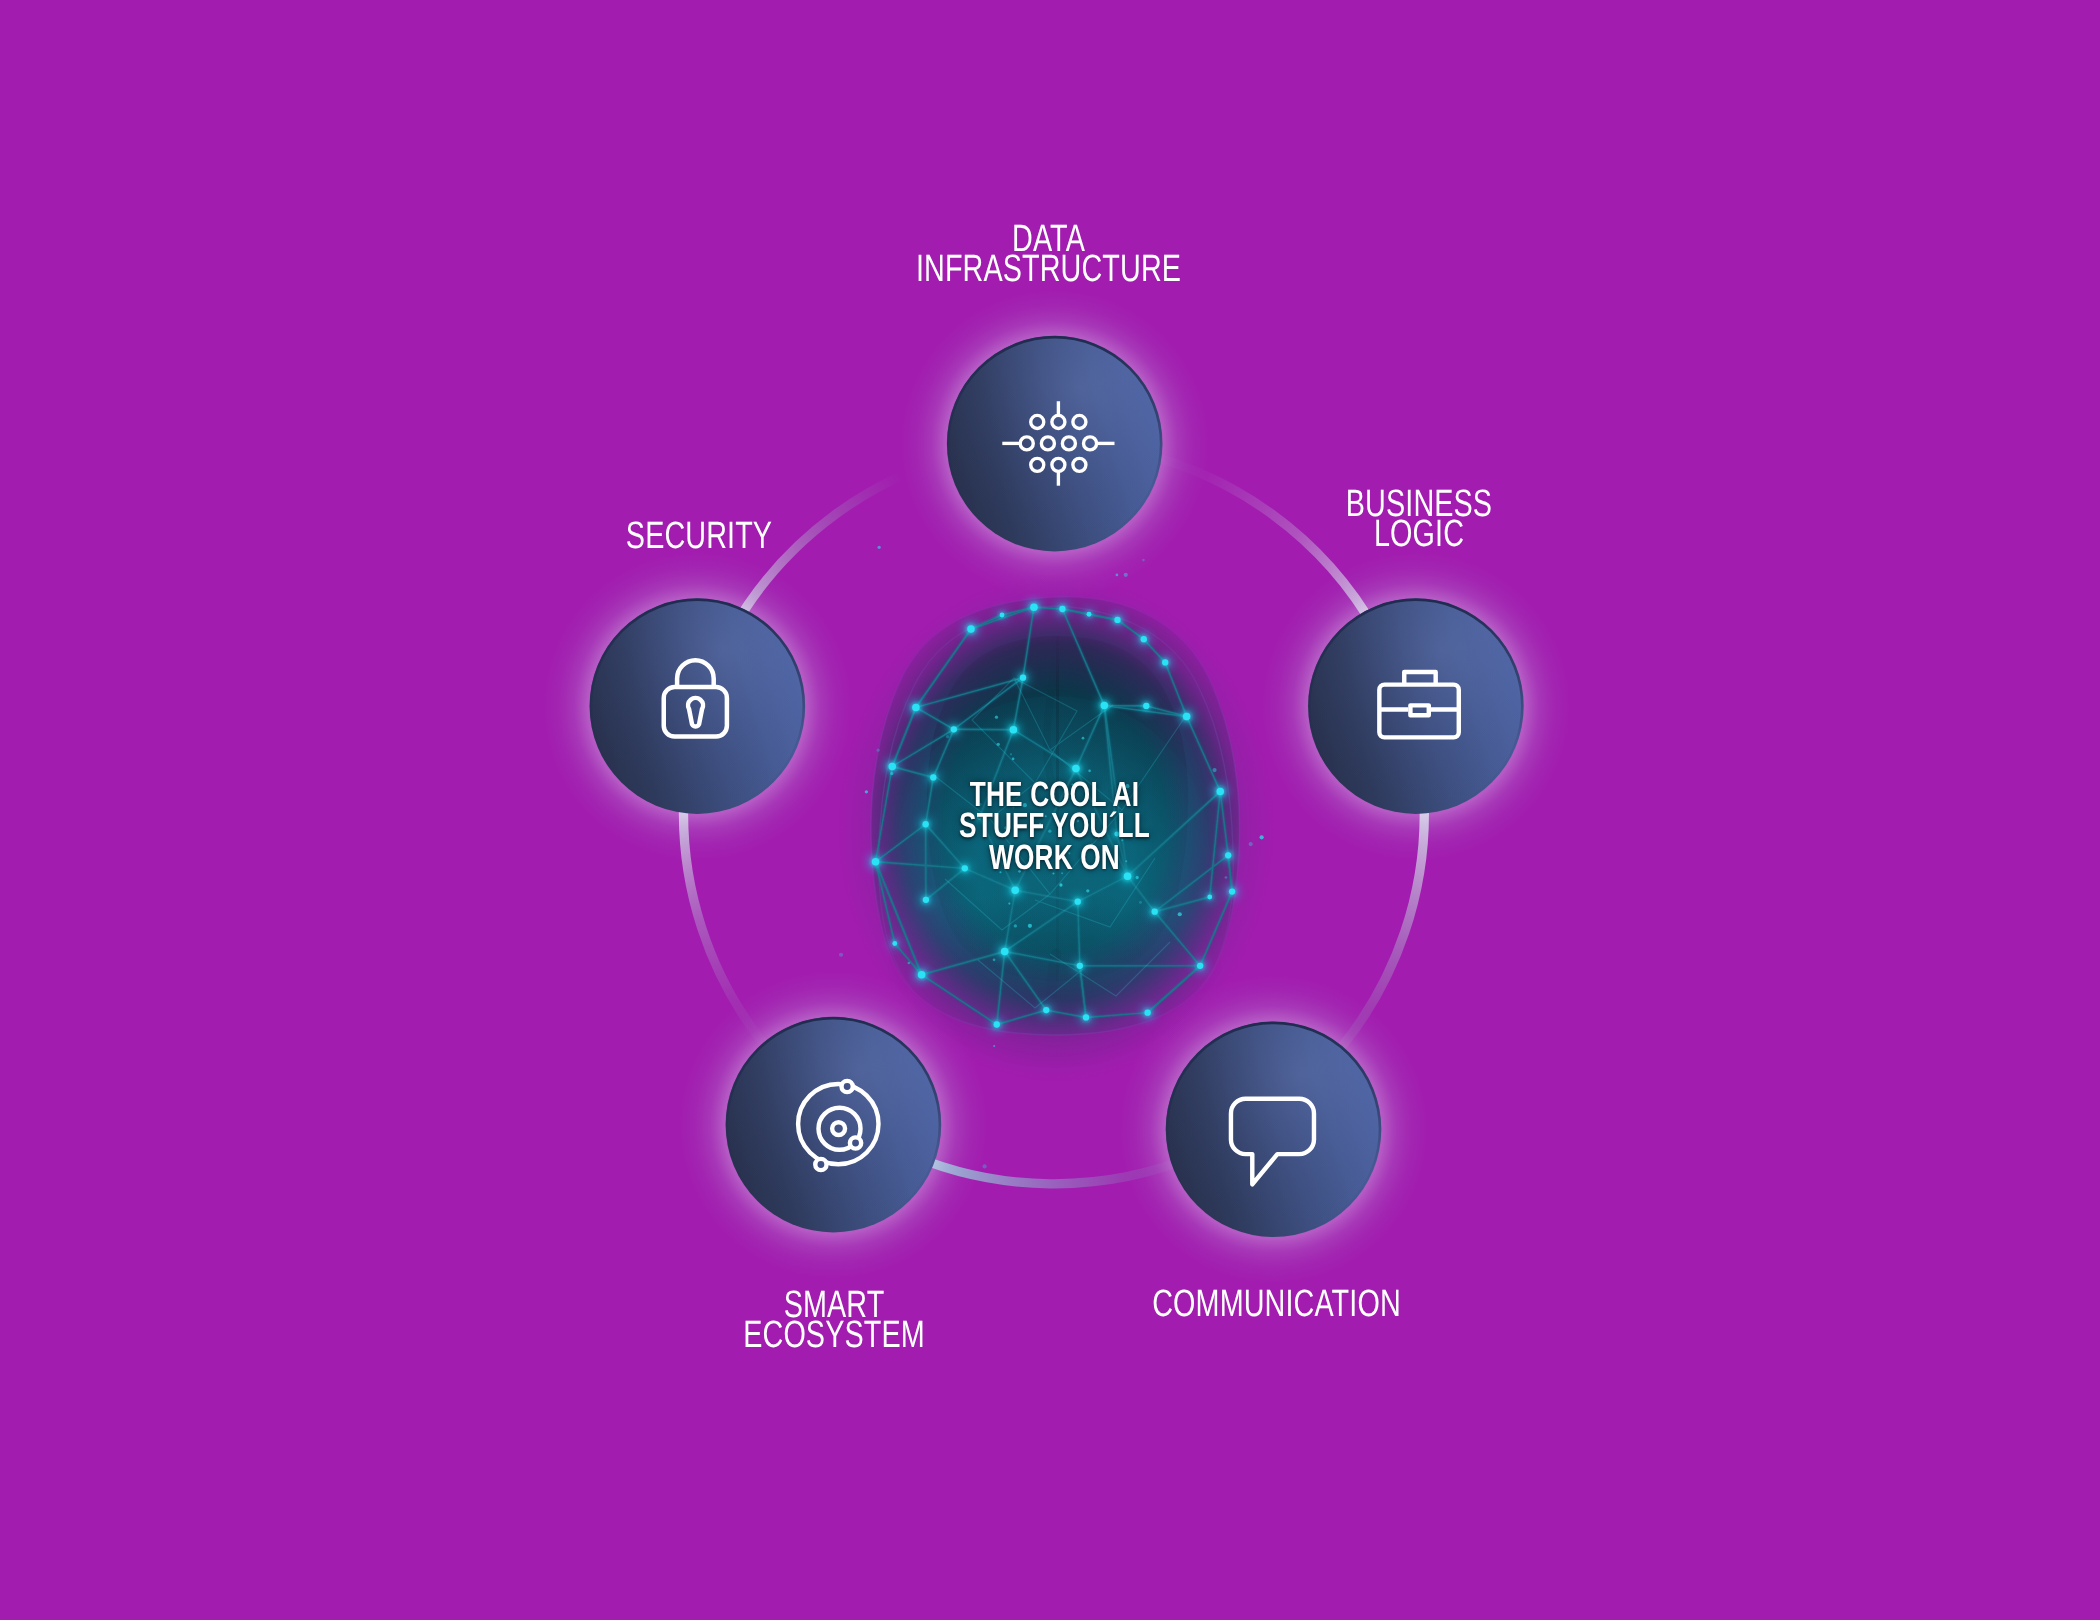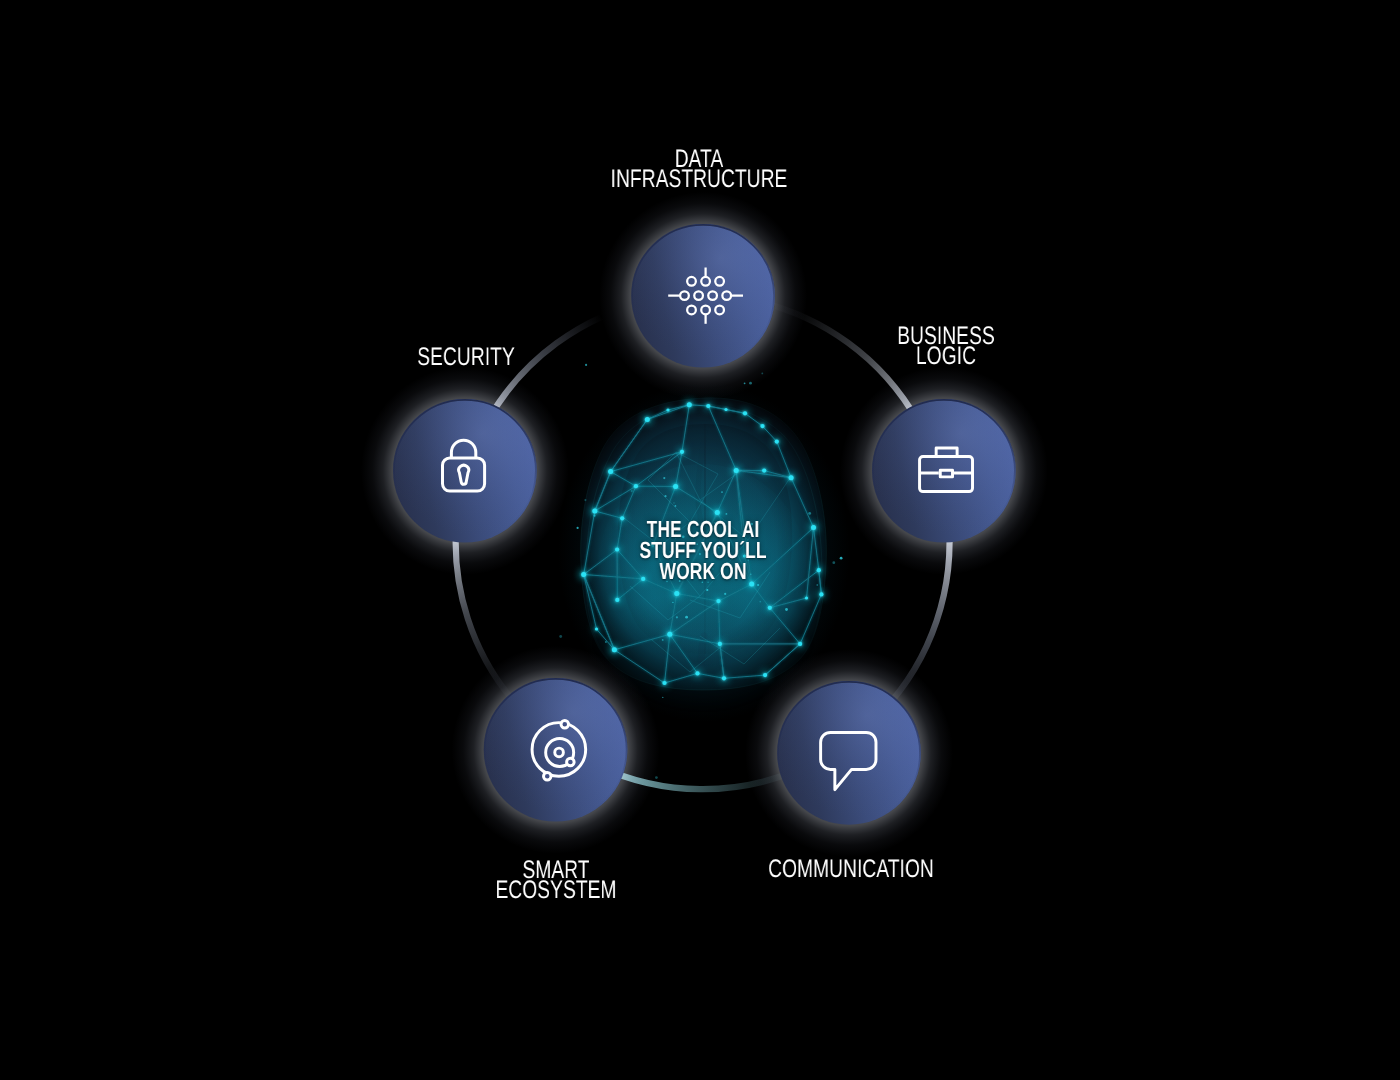--- a/index.html
+++ b/index.html
@@ -1,20 +1,20 @@
 <!DOCTYPE html>
 <html><head>
 <meta charset="utf-8">
 <title>AI Capability Wheel</title>
 <style>
 
   html,body{margin:0;padding:0;background:#1c2847;}
   body{width:1400px;height:1080px;overflow:hidden;font-family:"Liberation Sans",sans-serif;
        -webkit-font-smoothing:antialiased;text-rendering:geometricPrecision;}
-  .stage{position:relative;width:1400px;height:1080px;background:#000000;overflow:hidden;}
+  .stage{position:relative;width:1400px;height:1080px;background:#a21caf;overflow:hidden;}
   svg.layer{position:absolute;left:0;top:0;width:1400px;height:1080px;display:block;}
   .nodelabel{position:absolute;color:#fff;font-size:25.4px;line-height:20px;
      text-align:center;white-space:pre-line;font-weight:400;letter-spacing:0.1px;
      transform:translateX(-50%) scaleX(0.755);transform-origin:50% 0;will-change:transform;}
   .center-text{position:absolute;left:703px;top:519px;transform:translateX(-50%) scaleX(0.75);
      transform-origin:50% 0;will-change:transform;
      color:#fff;font-weight:700;font-size:23.3px;line-height:21.2px;text-align:center;
      letter-spacing:0.15px;width:400px;
      text-shadow:0 0 6px rgba(4,28,38,.75), 0 1px 2px rgba(4,24,34,.6);}
 

